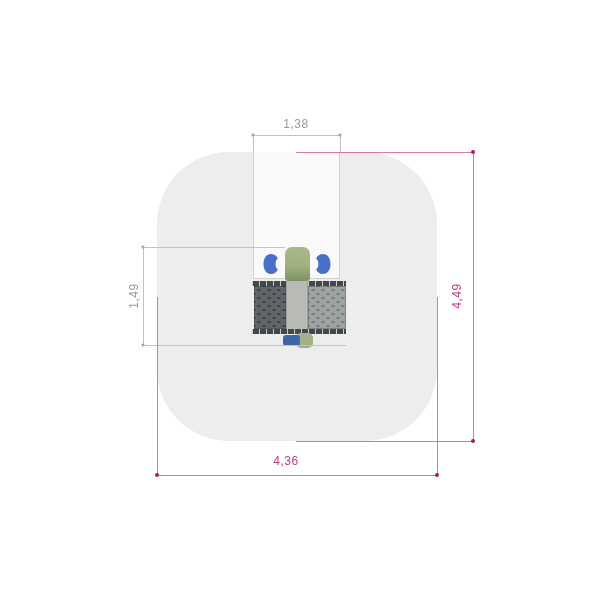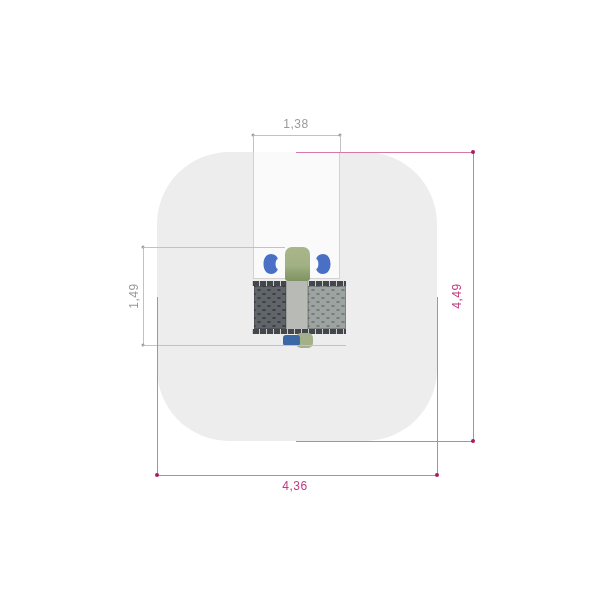--- a/index.html
+++ b/index.html
@@ -131,16 +131,16 @@
     <div class="dot m" style="left:473px;top:441px;"></div>
     <div class="dim-label m rot" style="left:427px;top:289px;width:60px;">4,49</div>
   </div>
 
   <div>
     <div class="dl mag-v" style="left:157px;top:297px;height:178px;"></div>
     <div class="dl mag-v" style="left:437px;top:297px;height:178px;"></div>
     <div class="dl mag-h" style="left:157px;top:475px;width:280px;"></div>
     <div class="dot m" style="left:157px;top:475px;"></div>
     <div class="dot m" style="left:437px;top:475px;"></div>
-    <div class="dim-label m" style="left:265px;top:454px;width:60px;margin-top:25px;">4,36</div>
+    <div class="dim-label m" style="left:256px;top:454px;width:60px;">4,36</div>
   </div>
 
 </div>
 
 </body></html>

